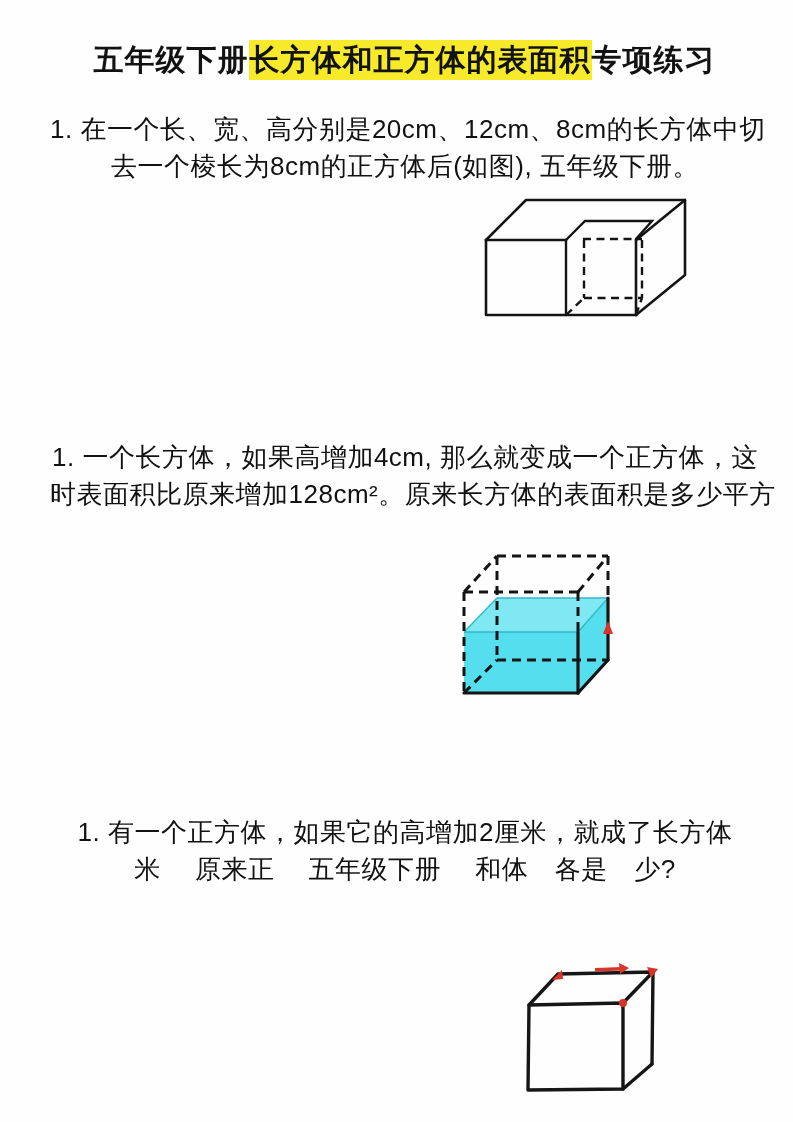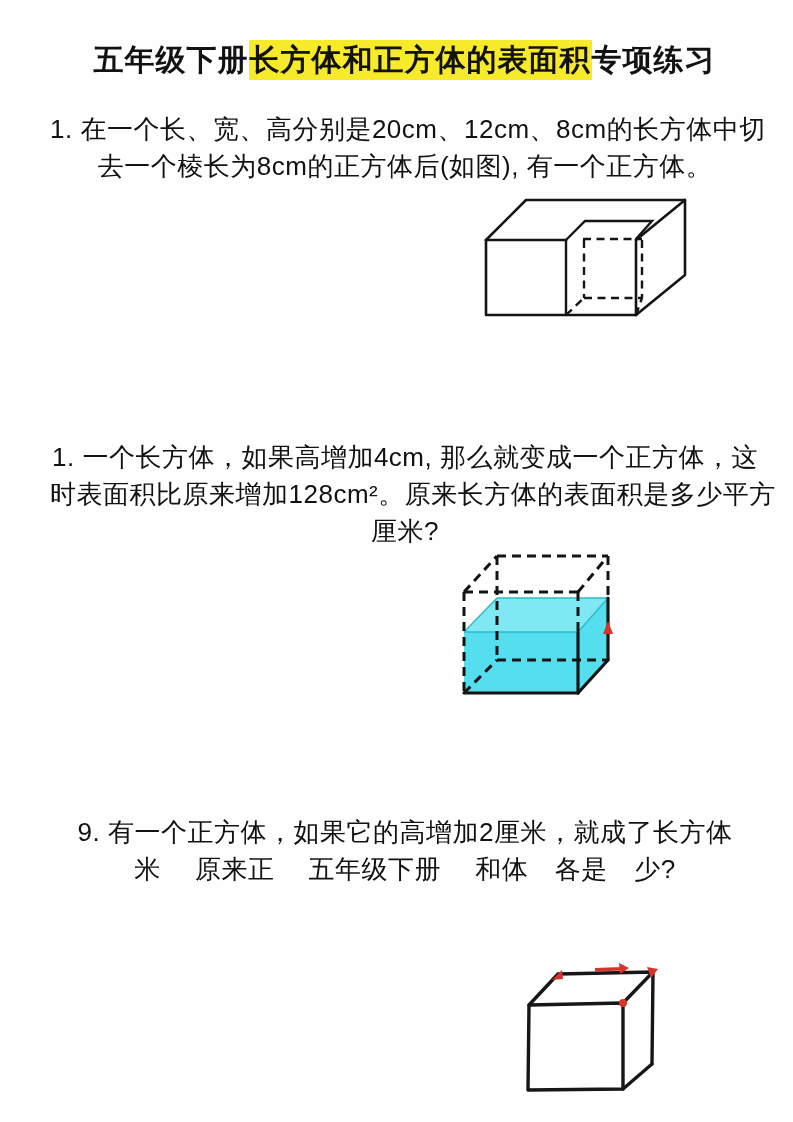--- a/index.html
+++ b/index.html
@@ -49,21 +49,21 @@
 </style>
 </head>
 <body>
 
 <div class="page">
 
   <h1 class="title"><span>五年级下册</span><mark>长方体和正方体的表面积</mark><span>专项练习</span></h1>
 
   <div class="problem p1">
     <div class="line">1. 在一个长、宽、高分别是20cm、12cm、8cm的长方体中切</div>
-    <div class="line">去一个棱长为8cm的正方体后(如图), 有一个正方体。</div>
+    <div class="line">去一个棱长为8cm的正方体后(如图), 五年级下册。</div>
   </div>
 
   <svg class="fig fig1" width="218" height="132" viewBox="0 0 218 132">
     <g stroke="#141414" stroke-width="2.6" fill="none" stroke-linecap="round" stroke-linejoin="round">
       <path d="M10,46 L10,121 L160,121"></path>
       <path d="M10,46 L90,46"></path>
       <path d="M160,46 L160,121"></path>
       <path d="M10,46 L50,6 L209,6 L209,81 L160,121"></path>
       <path d="M160,46 L209,6"></path>
     </g>
@@ -77,21 +77,20 @@
       <path d="M166,46 L166,104"></path>
       <path d="M108,104 L166,104"></path>
       <path d="M90,121 L108,104"></path>
       <path d="M160,121 L166,104"></path>
     </g>
   </svg>
 
   <div class="problem p2">
     <div class="line">1. 一个长方体，如果高增加4cm, 那么就变成一个正方体，这</div>
     <div class="line">时表面积比原来增加128cm²。原来长方体的表面积是多少平方</div>
-    <div class="line">厘米?</div>
   </div>
 
   <svg class="fig fig2" width="167" height="157" viewBox="0 0 167 157">
     <g>
       <polygon points="9,82 123,82 153,48 42,48" fill="#7fe8f2"></polygon>
       <polygon points="9,82 123,82 123,143 9,143" fill="#55dfee"></polygon>
       <polygon points="123,82 153,48 153,110 123,143" fill="#55dfee"></polygon>
     </g>
     <g fill="none" stroke-width="1.4" stroke="#2fb9cb">
       <path d="M9,82 L123,82"></path>
@@ -114,21 +113,21 @@
     <g stroke="#141414" stroke-width="3.2" fill="none" stroke-linecap="round">
       <path d="M9,143 L123,143"></path>
       <path d="M123,143 L153,110"></path>
       <path d="M123,82 L123,143"></path>
       <path d="M153,48 L153,110"></path>
     </g>
     <polygon points="153,71 148,84 158,84" fill="#d8342a"></polygon>
   </svg>
 
   <div class="problem p3">
-    <div class="line">9. 有一个正方体，如果它的高增加2厘米，就成了长方体</div>
+    <div class="line">1. 有一个正方体，如果它的高增加2厘米，就成了长方体</div>
     <div class="line">米　 原来正　 五年级下册　 和体　各是　少?</div>
   </div>
 
   <svg class="fig fig3" width="147" height="142" viewBox="0 0 147 142">
     <g stroke="#161616" stroke-width="3.4" fill="none" stroke-linecap="round" stroke-linejoin="round">
       <path d="M11,47 L105,45 L105,131 L10,132 Z"></path>
       <path d="M11,47 L40,16 L135,14 L105,45"></path>
       <path d="M135,14 L134,106"></path>
       <path d="M105,131 L134,106"></path>
     </g>

